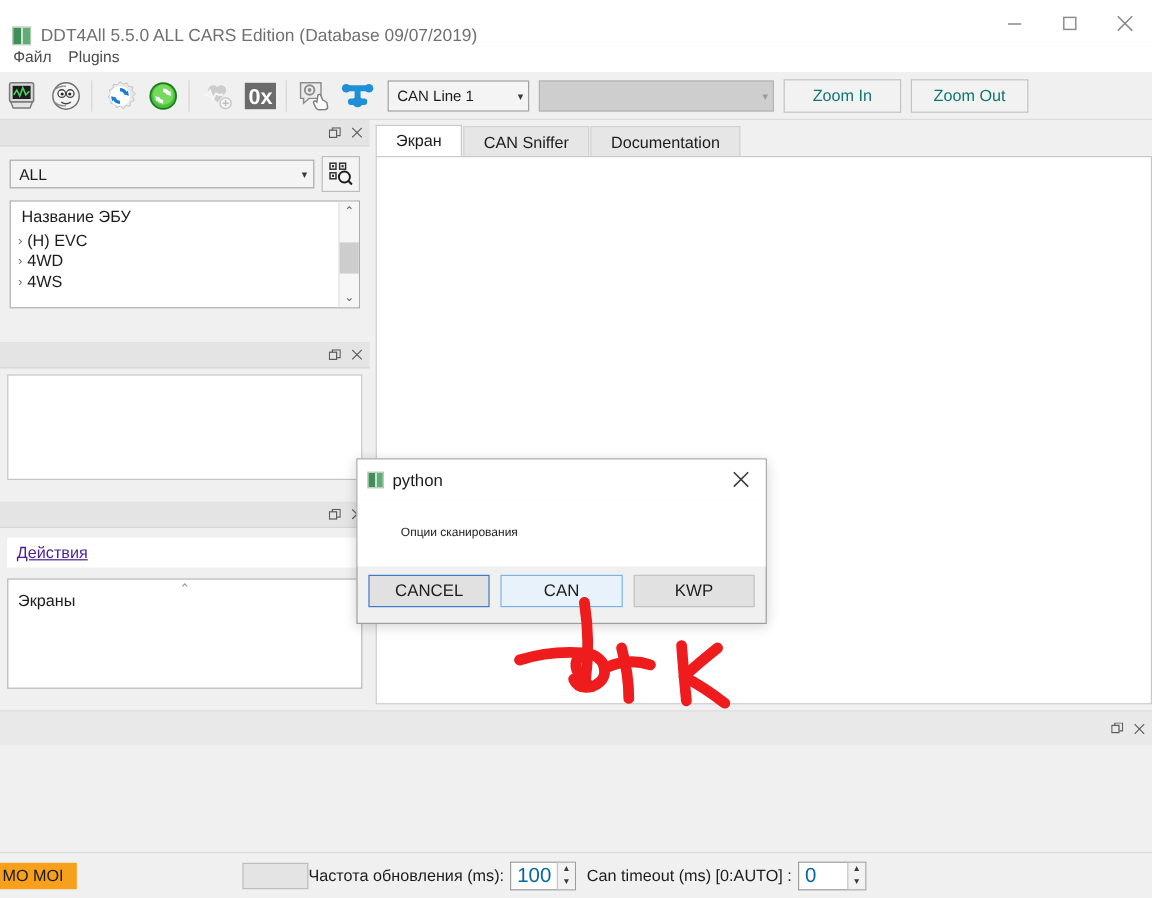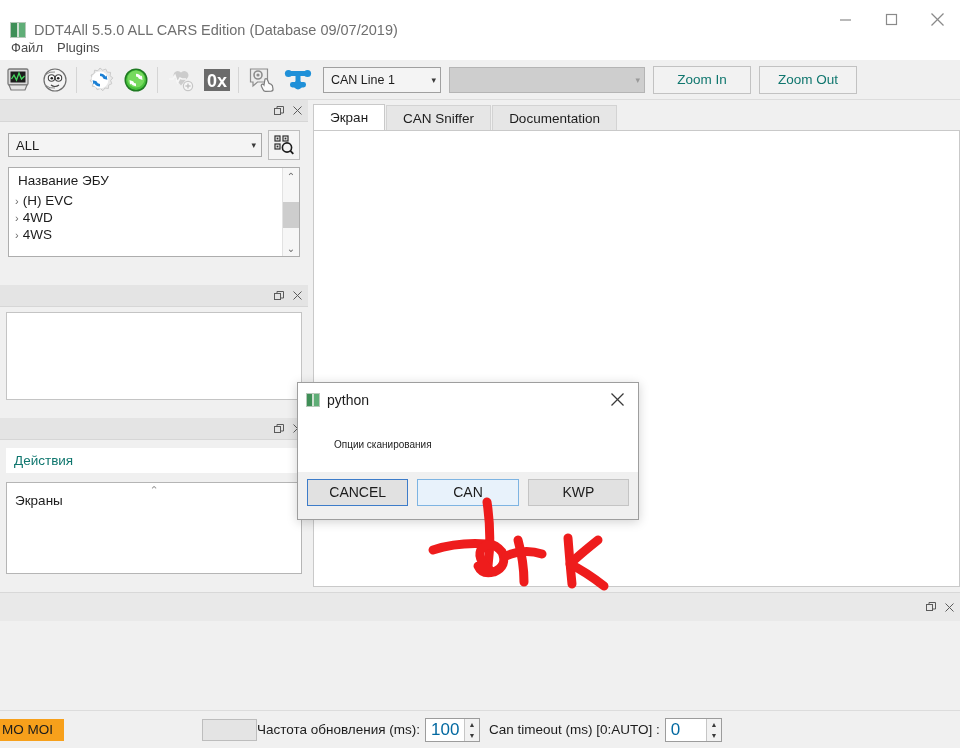--- a/index.html
+++ b/index.html
@@ -139,21 +139,21 @@
     margin: 5px 6px 0 6px; height: 88px; background: #ffffff; border: 1px solid #c4c4c4;
   }
 
   .panel-act {
     position: absolute; left: 0; top: 418px; width: 308px; height: 170px;
     background: #f0f0f0;
   }
   .act-field {
     margin: 8px 6px 0 6px; height: 25px; background: #ffffff;
     display: flex; align-items: center; padding-left: 8px;
-    font-size: 13.5px; color: #0f766e;
+    font-size: 13.5px; color: #4c1d95; text-decoration: underline;
   }
   .act-list {
     margin: 9px 6px 0 6px; height: 92px; background: #ffffff;
     border: 1px solid #b5b5b5; position: relative;
   }
   .act-list .collapse {
     position: absolute; top: 1px; left: 50%; transform: translateX(-50%);
     color: #9b9b9b; font-size: 11px;
   }
   .act-item { font-size: 13.5px; color: #1c1c1c; padding: 10px 0 0 8px; }

